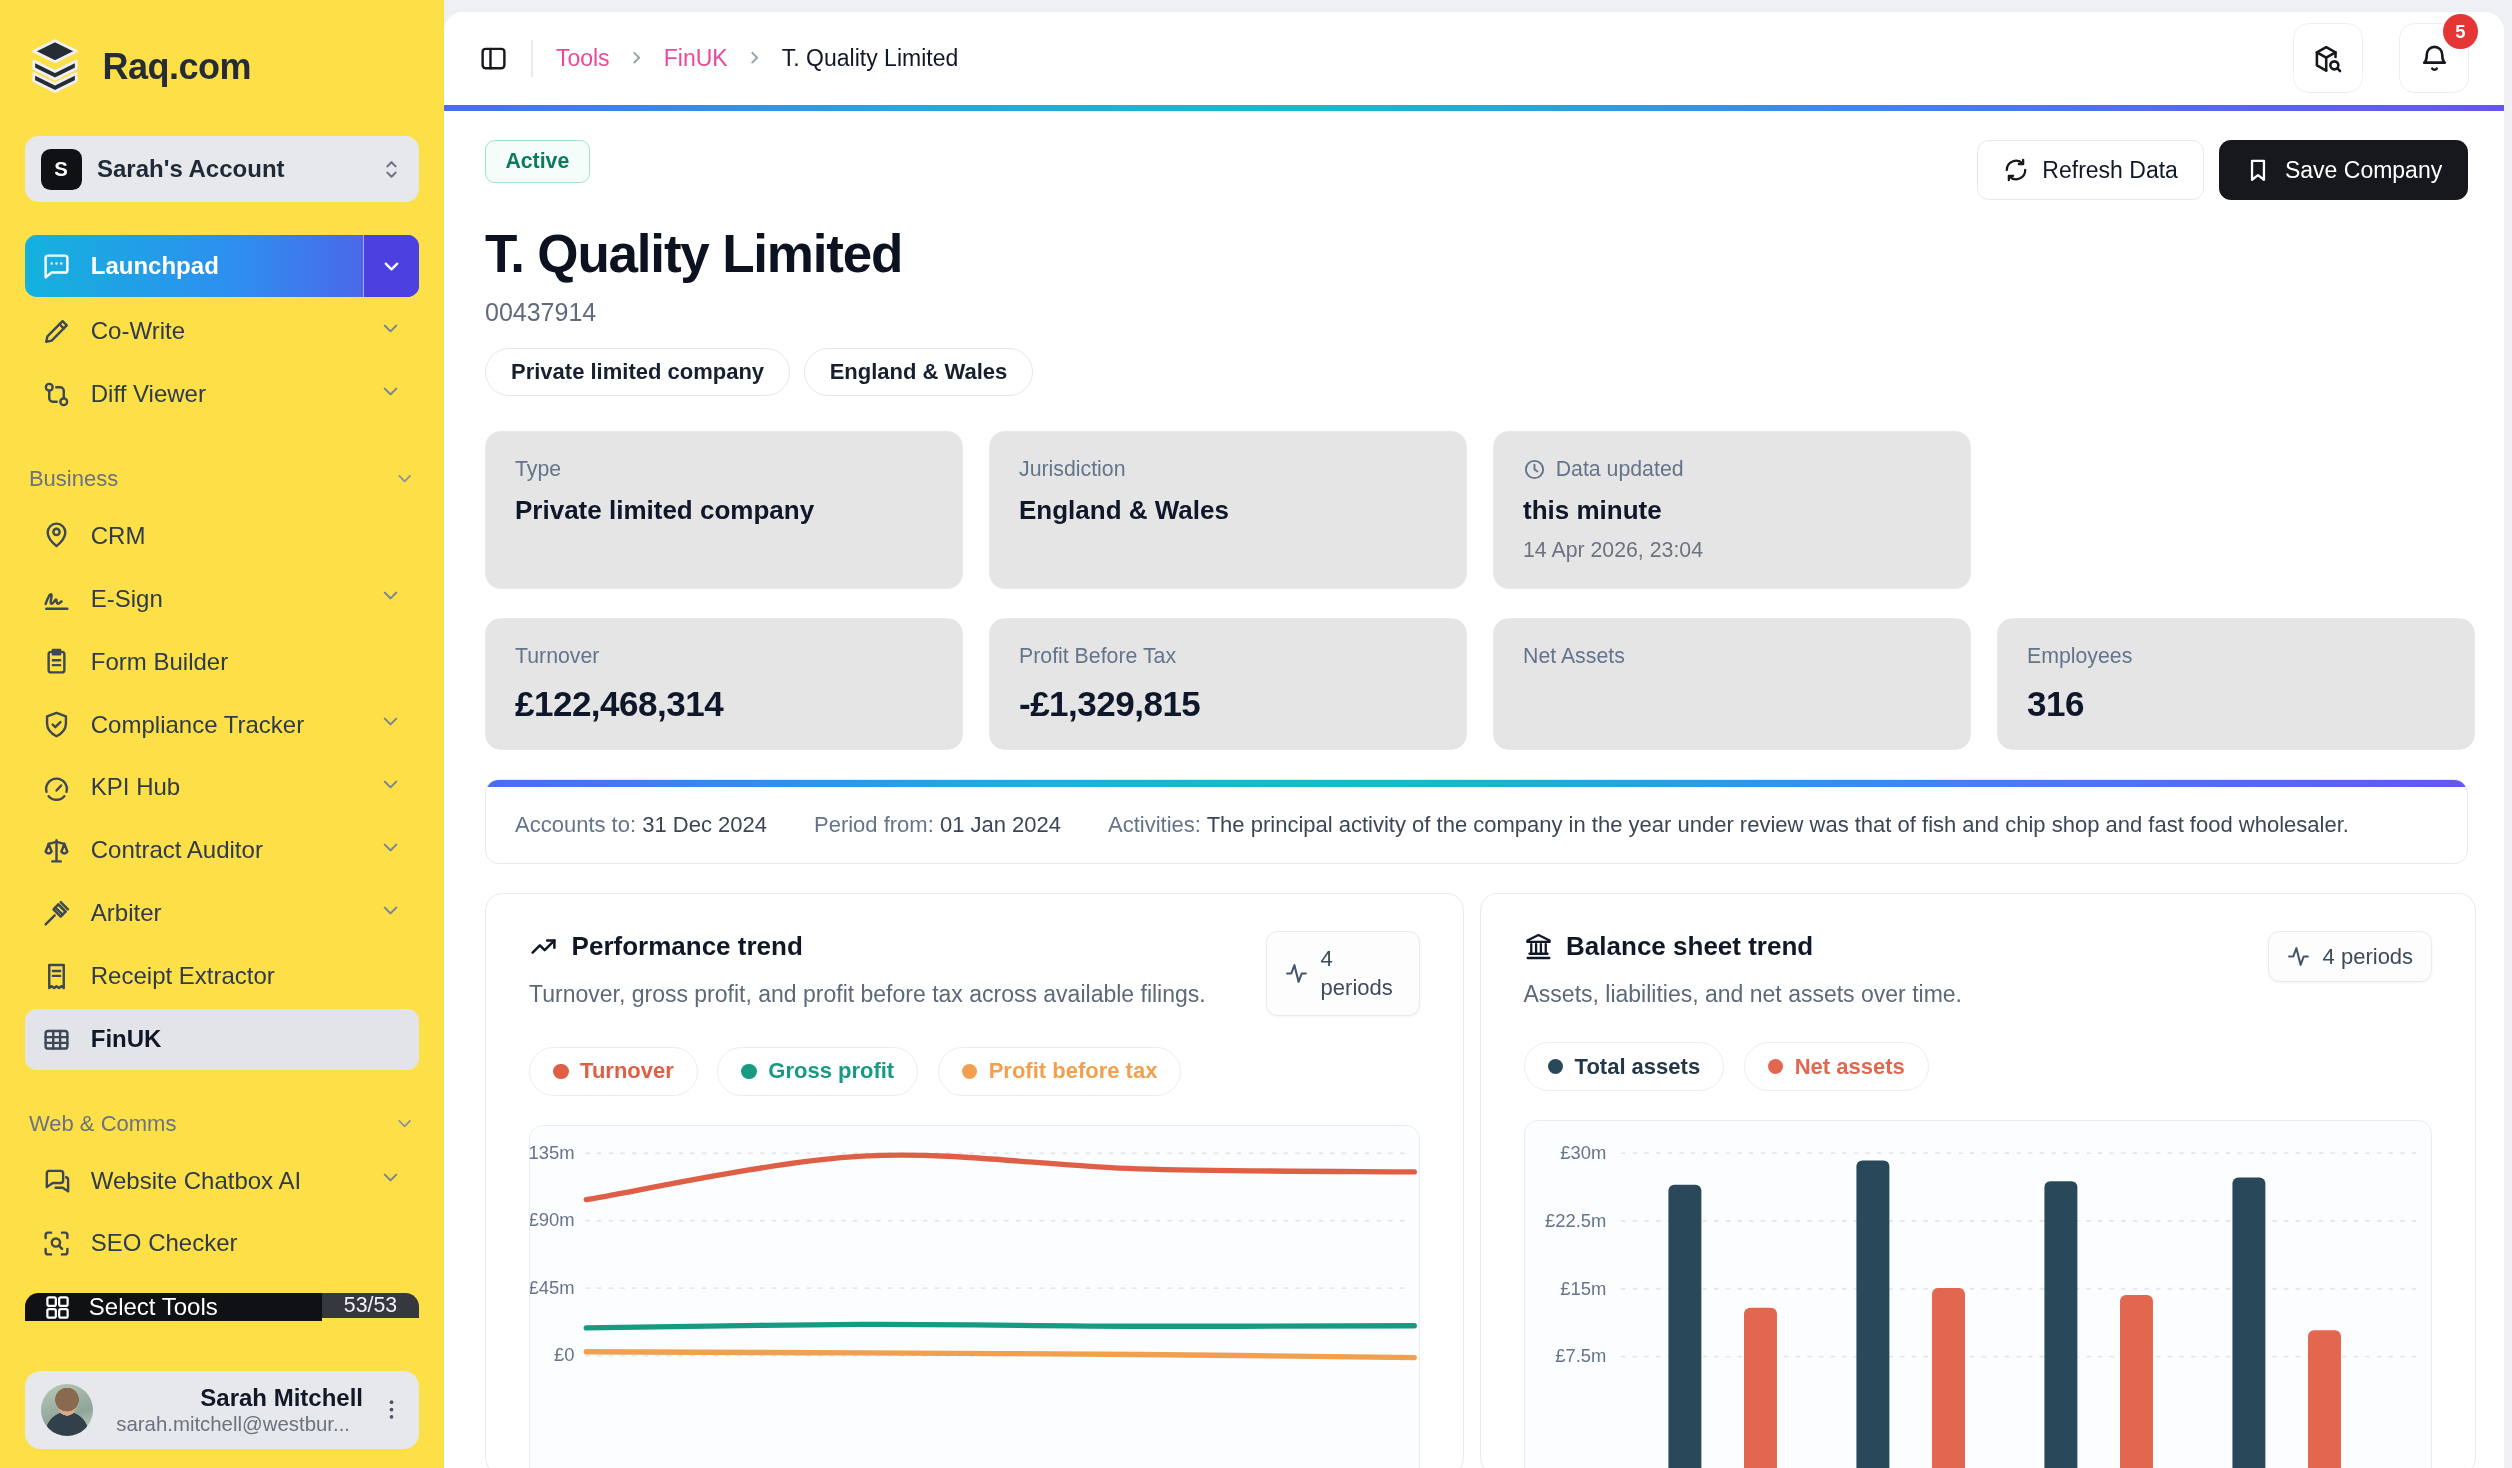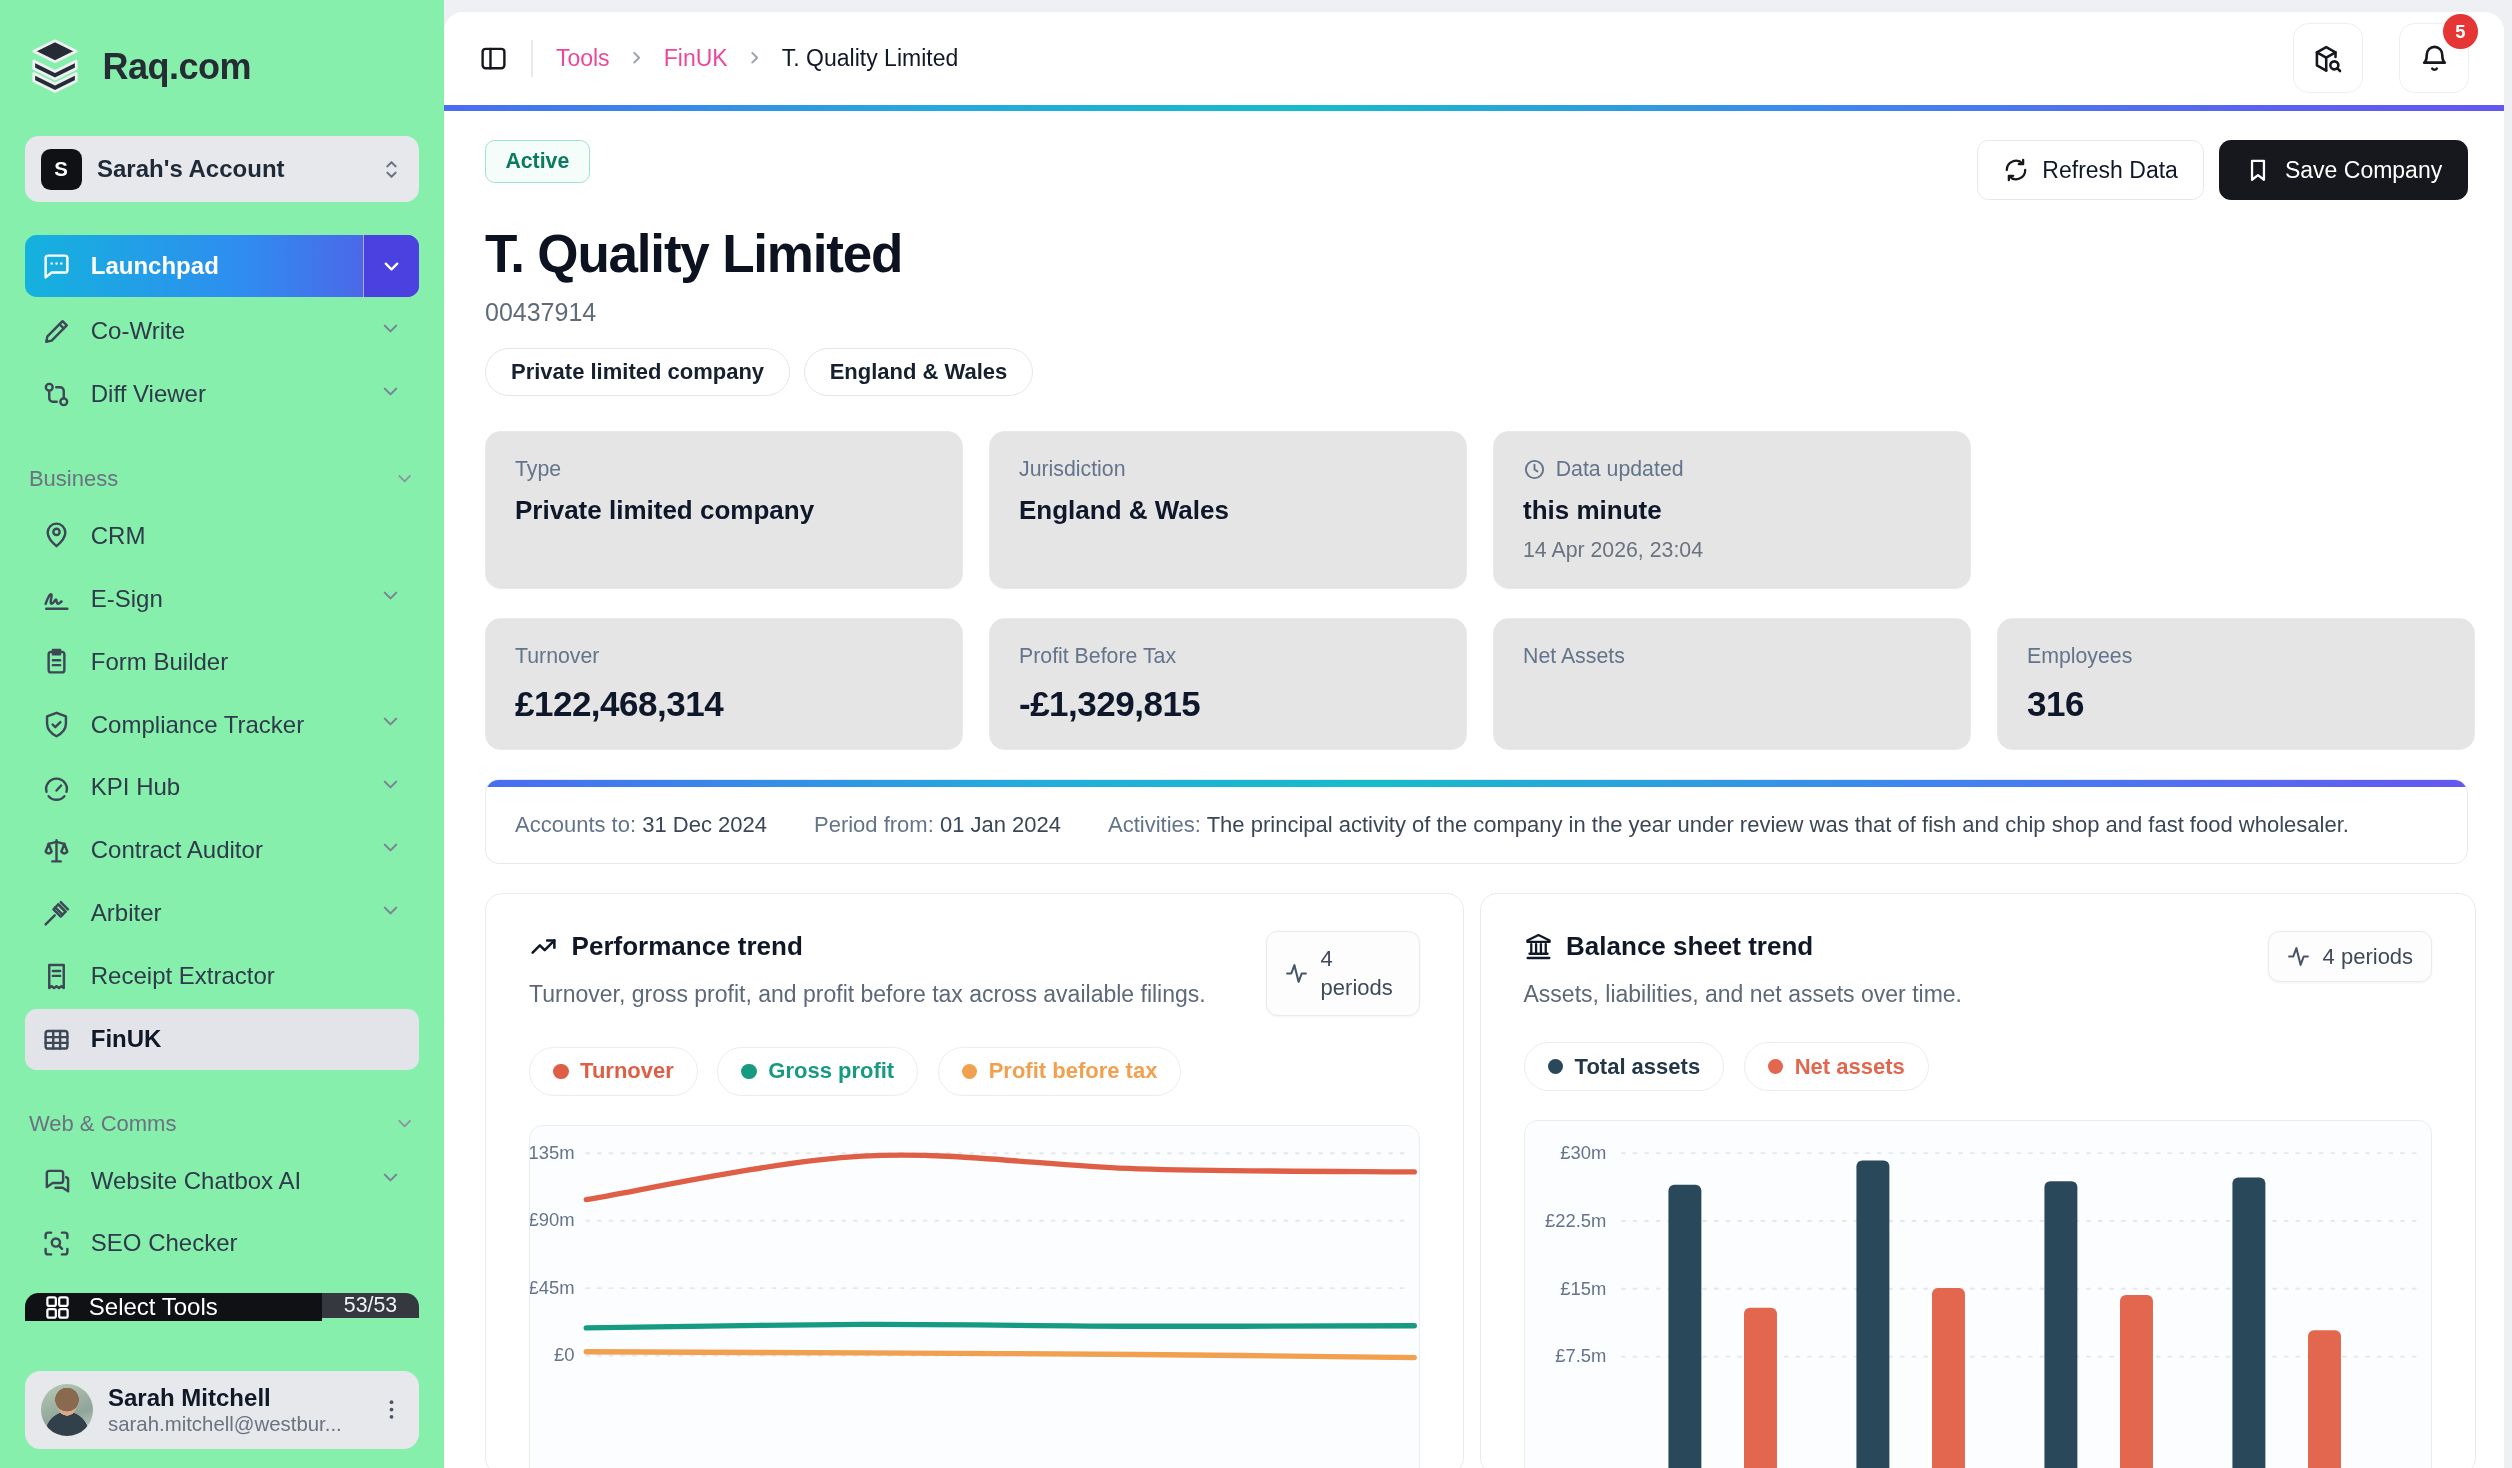--- a/index.html
+++ b/index.html
@@ -1,42 +1,42 @@
 <!DOCTYPE html>
 <html><head>
 <meta charset="utf-8">
 <style>
   html,body{margin:0;padding:0;width:2512px;height:1468px;overflow:hidden;
     font-family:"Liberation Sans","DejaVu Sans",sans-serif;background:#eef0f3;color:#0f172a;}
   *{box-sizing:border-box;}
   .app{display:flex;width:2512px;height:1468px;}
 
   
-  .sidebar{width:444px;flex:0 0 444px;height:100%;padding:0 25px;display:flex;flex-direction:column;background:#86efac;}
+  .sidebar{width:444px;flex:0 0 444px;height:100%;padding:0 25px;display:flex;flex-direction:column;background:#fde047;}
   .logo-row{display:flex;align-items:center;gap:17.4px;margin-top:37px;}
   .logo-text{font-size:36px;font-weight:700;color:#262c34;letter-spacing:-0.5px;}
   .account-pill{margin-top:39px;height:66px;background:#e6e8ec;border-radius:13.6px;display:flex;align-items:center;gap:15.5px;padding:0 15.5px;cursor:pointer;}
   .account-avatar{width:41px;height:41px;border-radius:9.7px;background:#0f1115;color:#fff;display:flex;align-items:center;justify-content:center;font-size:20.4px;font-weight:600;}
   .account-label{flex:1;font-size:24px;font-weight:600;color:#1f2937;}
   .nav{margin-top:33px;flex:1;overflow:hidden;}
   .nav-item{height:61px;display:flex;align-items:center;gap:19.4px;padding:0 17.4px;border-radius:11.6px;font-size:24px;color:#2f3a4a;cursor:pointer;margin-bottom:1.9px;}
   .nav-item svg{flex:0 0 auto;color:#3d4755;}
   .nav-item .lbl{flex:1;}
   .nav-item .chev{color:#7b8494;}
   .nav-item.active{background:#e2e4e9;font-weight:600;color:#101828;}
   .launchpad{height:62px;border-radius:11.6px;overflow:hidden;display:flex;align-items:stretch;padding:0;margin-bottom:3.9px;
     background:linear-gradient(90deg,#14b2dd 0%,#2f8df0 55%,#5857e6 100%);}
   .launchpad .main{flex:1;display:flex;align-items:center;gap:19.4px;padding:0 17.4px;color:#fff;font-size:24px;font-weight:600;}
   .launchpad .dd{width:56px;display:flex;align-items:center;justify-content:center;background:#4b40e0;border-left:1.9px solid rgba(255,255,255,.55);color:#fff;}
   .section-h{display:flex;align-items:center;margin:41px 3.9px 13.6px;font-size:22px;color:#6b7280;cursor:pointer;}
   .section-h .lbl{flex:1;}
   .select-tools{height:64px;border-radius:13.6px;overflow:hidden;display:flex;align-items:flex-start;cursor:pointer;flex:0 0 auto;}
   .select-tools .main{flex:1;background:#0f1115;color:#fff;display:flex;align-items:center;gap:17.4px;padding:0 19.4px;font-size:24px;}
   .select-tools .count{width:97px;background:#35383e;color:#f1f3f6;display:flex;align-items:center;justify-content:center;font-size:21.3px;}
-  .user-card{margin:13.6px 0 19.4px;height:78px;background:#e6e8ec;border-radius:15.5px;display:flex;align-items:center;gap:15.5px;padding:0 15.5px;flex:0 0 auto;cursor:pointer;}
+  .user-card{margin:13.6px 0 19.4px;height:78px;background:#e6e8ec;border-radius:15.5px;display:flex;align-items:center;gap:15.5px;padding:0 15.5px;flex:0 0 auto;cursor:pointer;text-align:right;}
   .user-avatar{width:52px;height:52px;border-radius:50%;flex:0 0 auto;
     background:radial-gradient(circle at 50% 30%,#8a6a4f 0 26%,transparent 27%),
                radial-gradient(circle at 50% 44%,#d9ab8a 0 22%,transparent 23%),
                radial-gradient(circle at 50% 95%,#32404c 0 38%,transparent 39%),
                linear-gradient(160deg,#b9c9b4,#8fa59a 60%,#c9d4c8);}
   .user-name{font-size:24px;font-weight:600;color:#111827;line-height:1.25;}
   .user-email{font-size:20.4px;color:#6b7280;white-space:nowrap;overflow:hidden;text-overflow:ellipsis;max-width:242px;}
   .user-meta{flex:1;min-width:0;}
 
   

